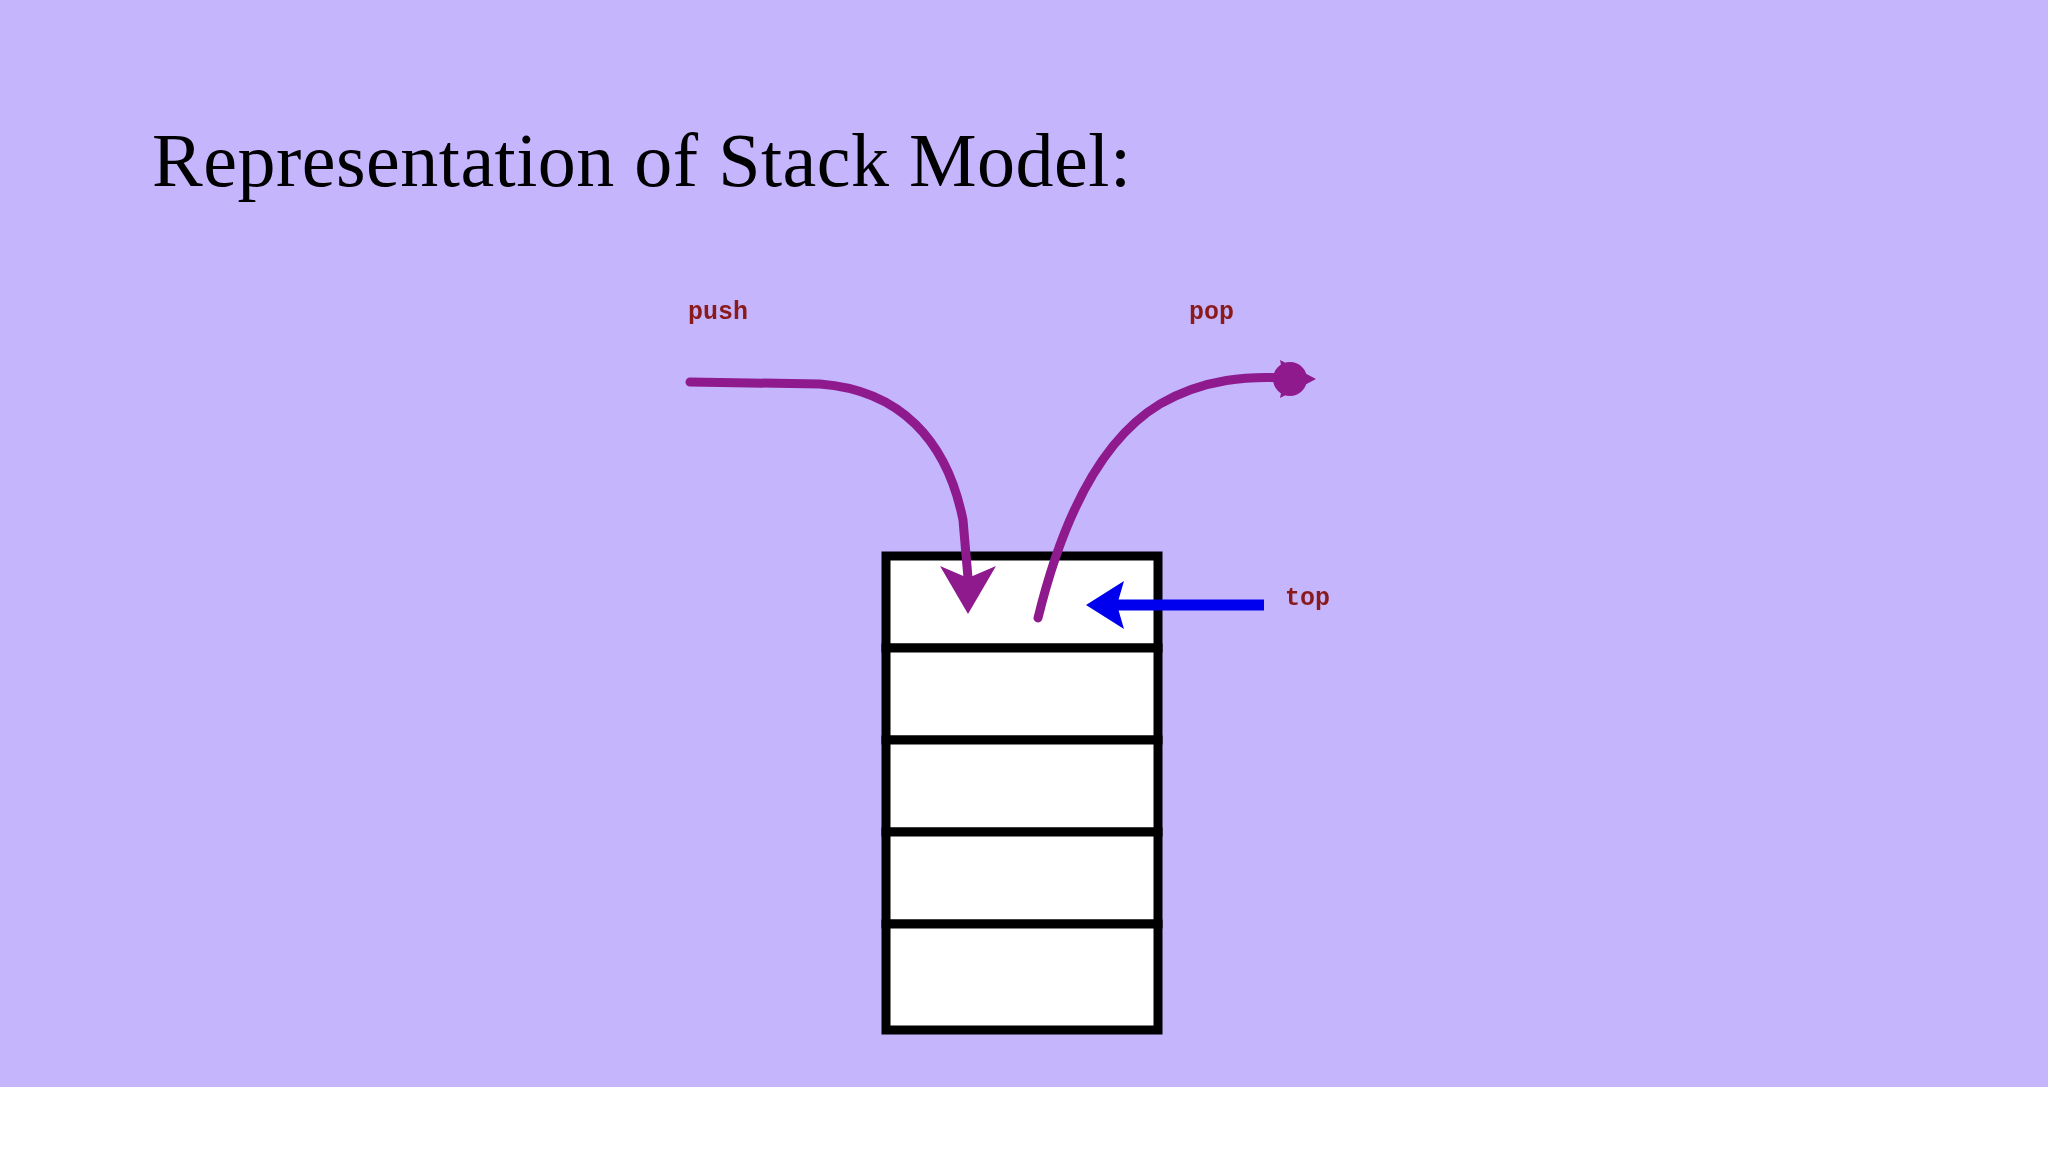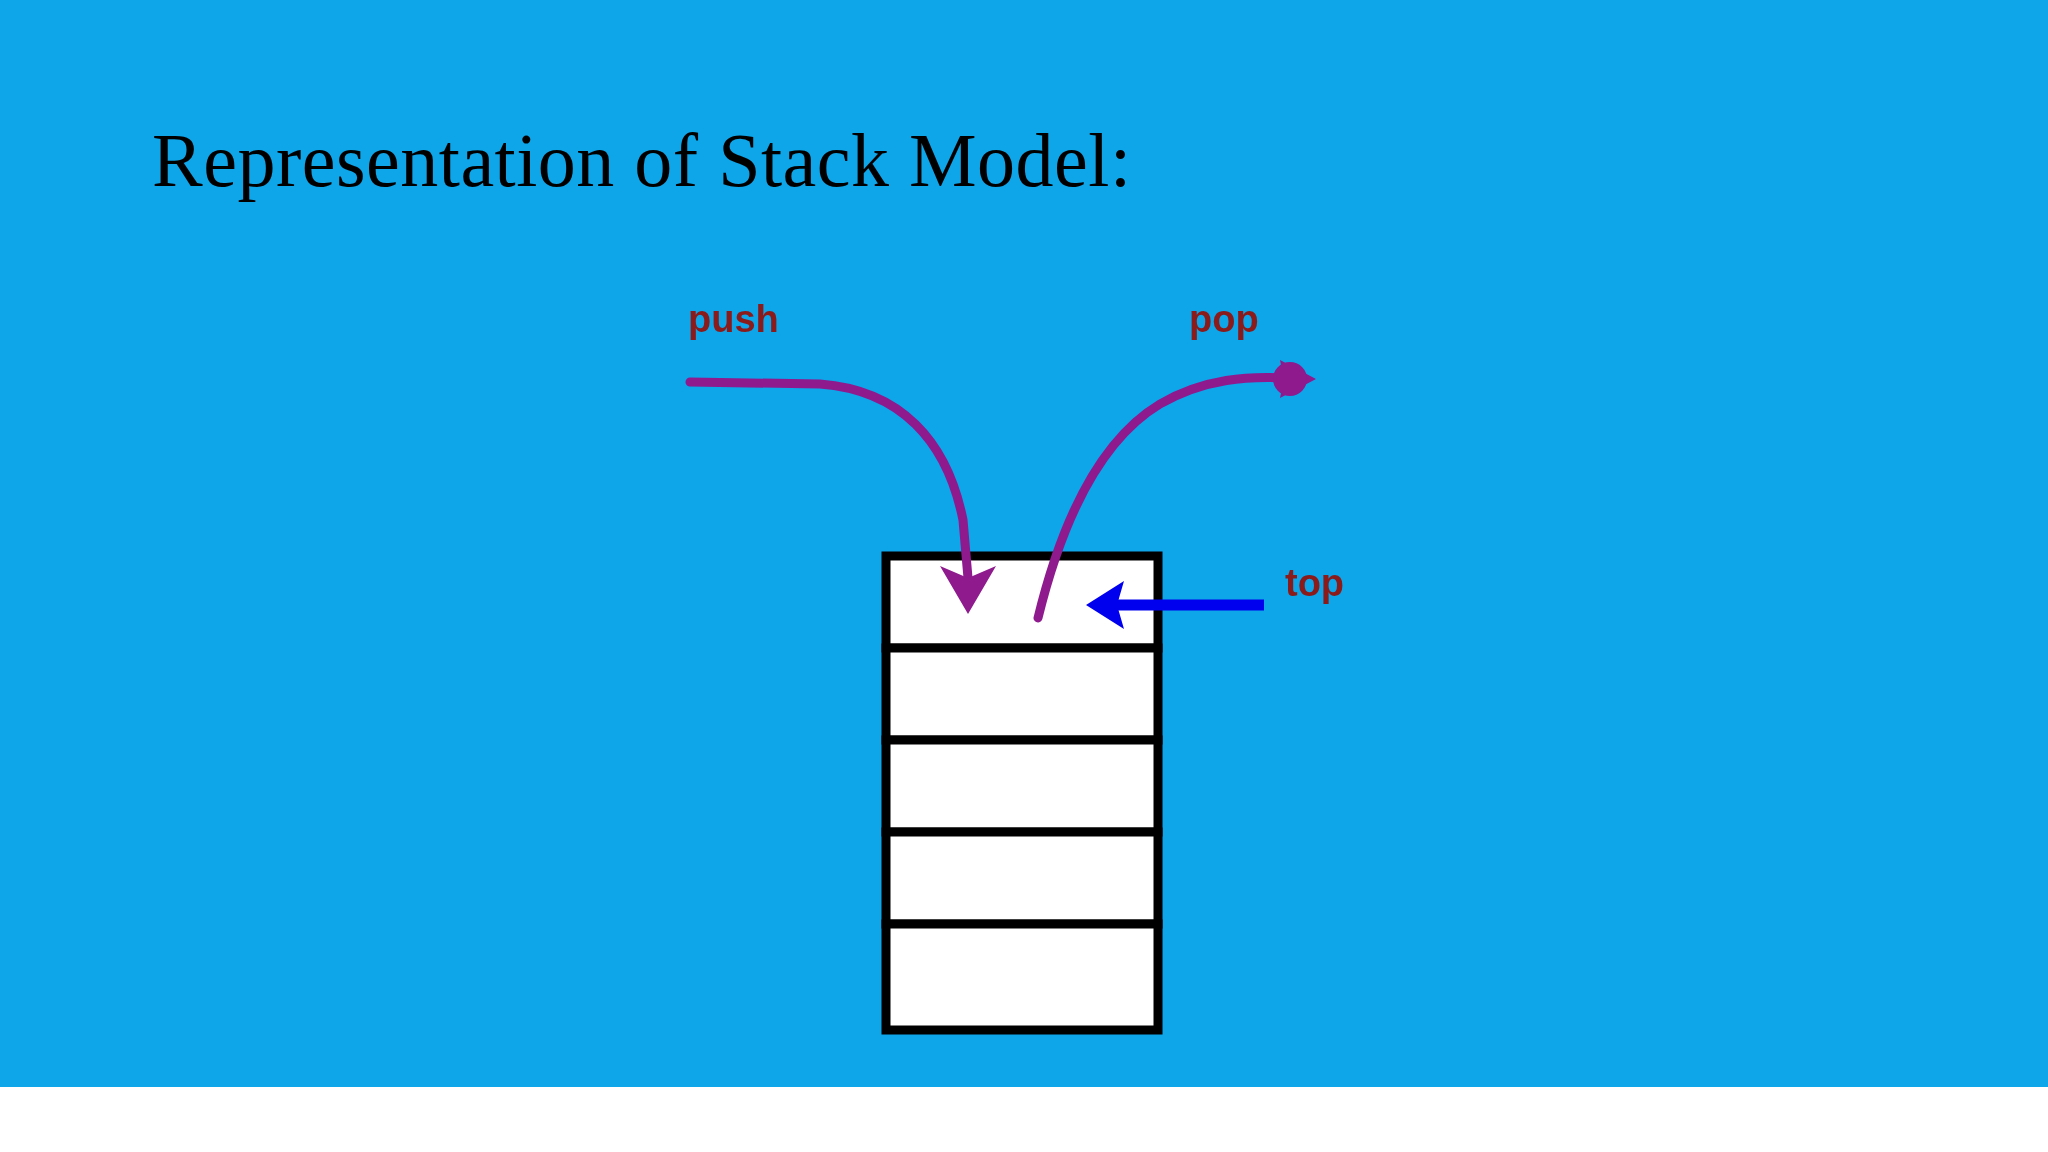--- a/index.html
+++ b/index.html
@@ -4,47 +4,47 @@
 <style>
   html, body {
     margin: 0;
     padding: 0;
     background: #ffffff;
   }
   #slide {
     position: relative;
     width: 2048px;
     height: 1087px;
-    background: #0ea5e9;
+    background: #c4b5fd;
     overflow: hidden;
     font-family: "Liberation Sans", sans-serif;
   }
   #slide-title {
     position: absolute;
     left: 152px;
     top: 122px;
     font-family: "Liberation Serif", serif;
     font-size: 76px;
     line-height: 1;
     color: #000000;
     white-space: nowrap;
     letter-spacing: 0.5px;
   }
   .op-label {
     position: absolute;
-    font-family: Liberation Sans, sans-serif;
+    font-family: Liberation Mono, monospace;
     font-weight: bold;
-    font-size: 38px;
+    font-size: 25px;
     line-height: 1;
     color: #8B1A1A;
     white-space: nowrap;
   }
   #label-push { left: 688px; top: 300px; }
   #label-pop  { left: 1189px; top: 300px; }
-  #label-top  { left: 1285px; top: 564px; }
+  #label-top  { left: 1285px; top: 586px; }
 
   #stack-figure {
     position: absolute;
     left: 0;
     top: 0;
     width: 2048px;
     height: 1152px;
     pointer-events: none;
   }
   .stack-cell-rect {

